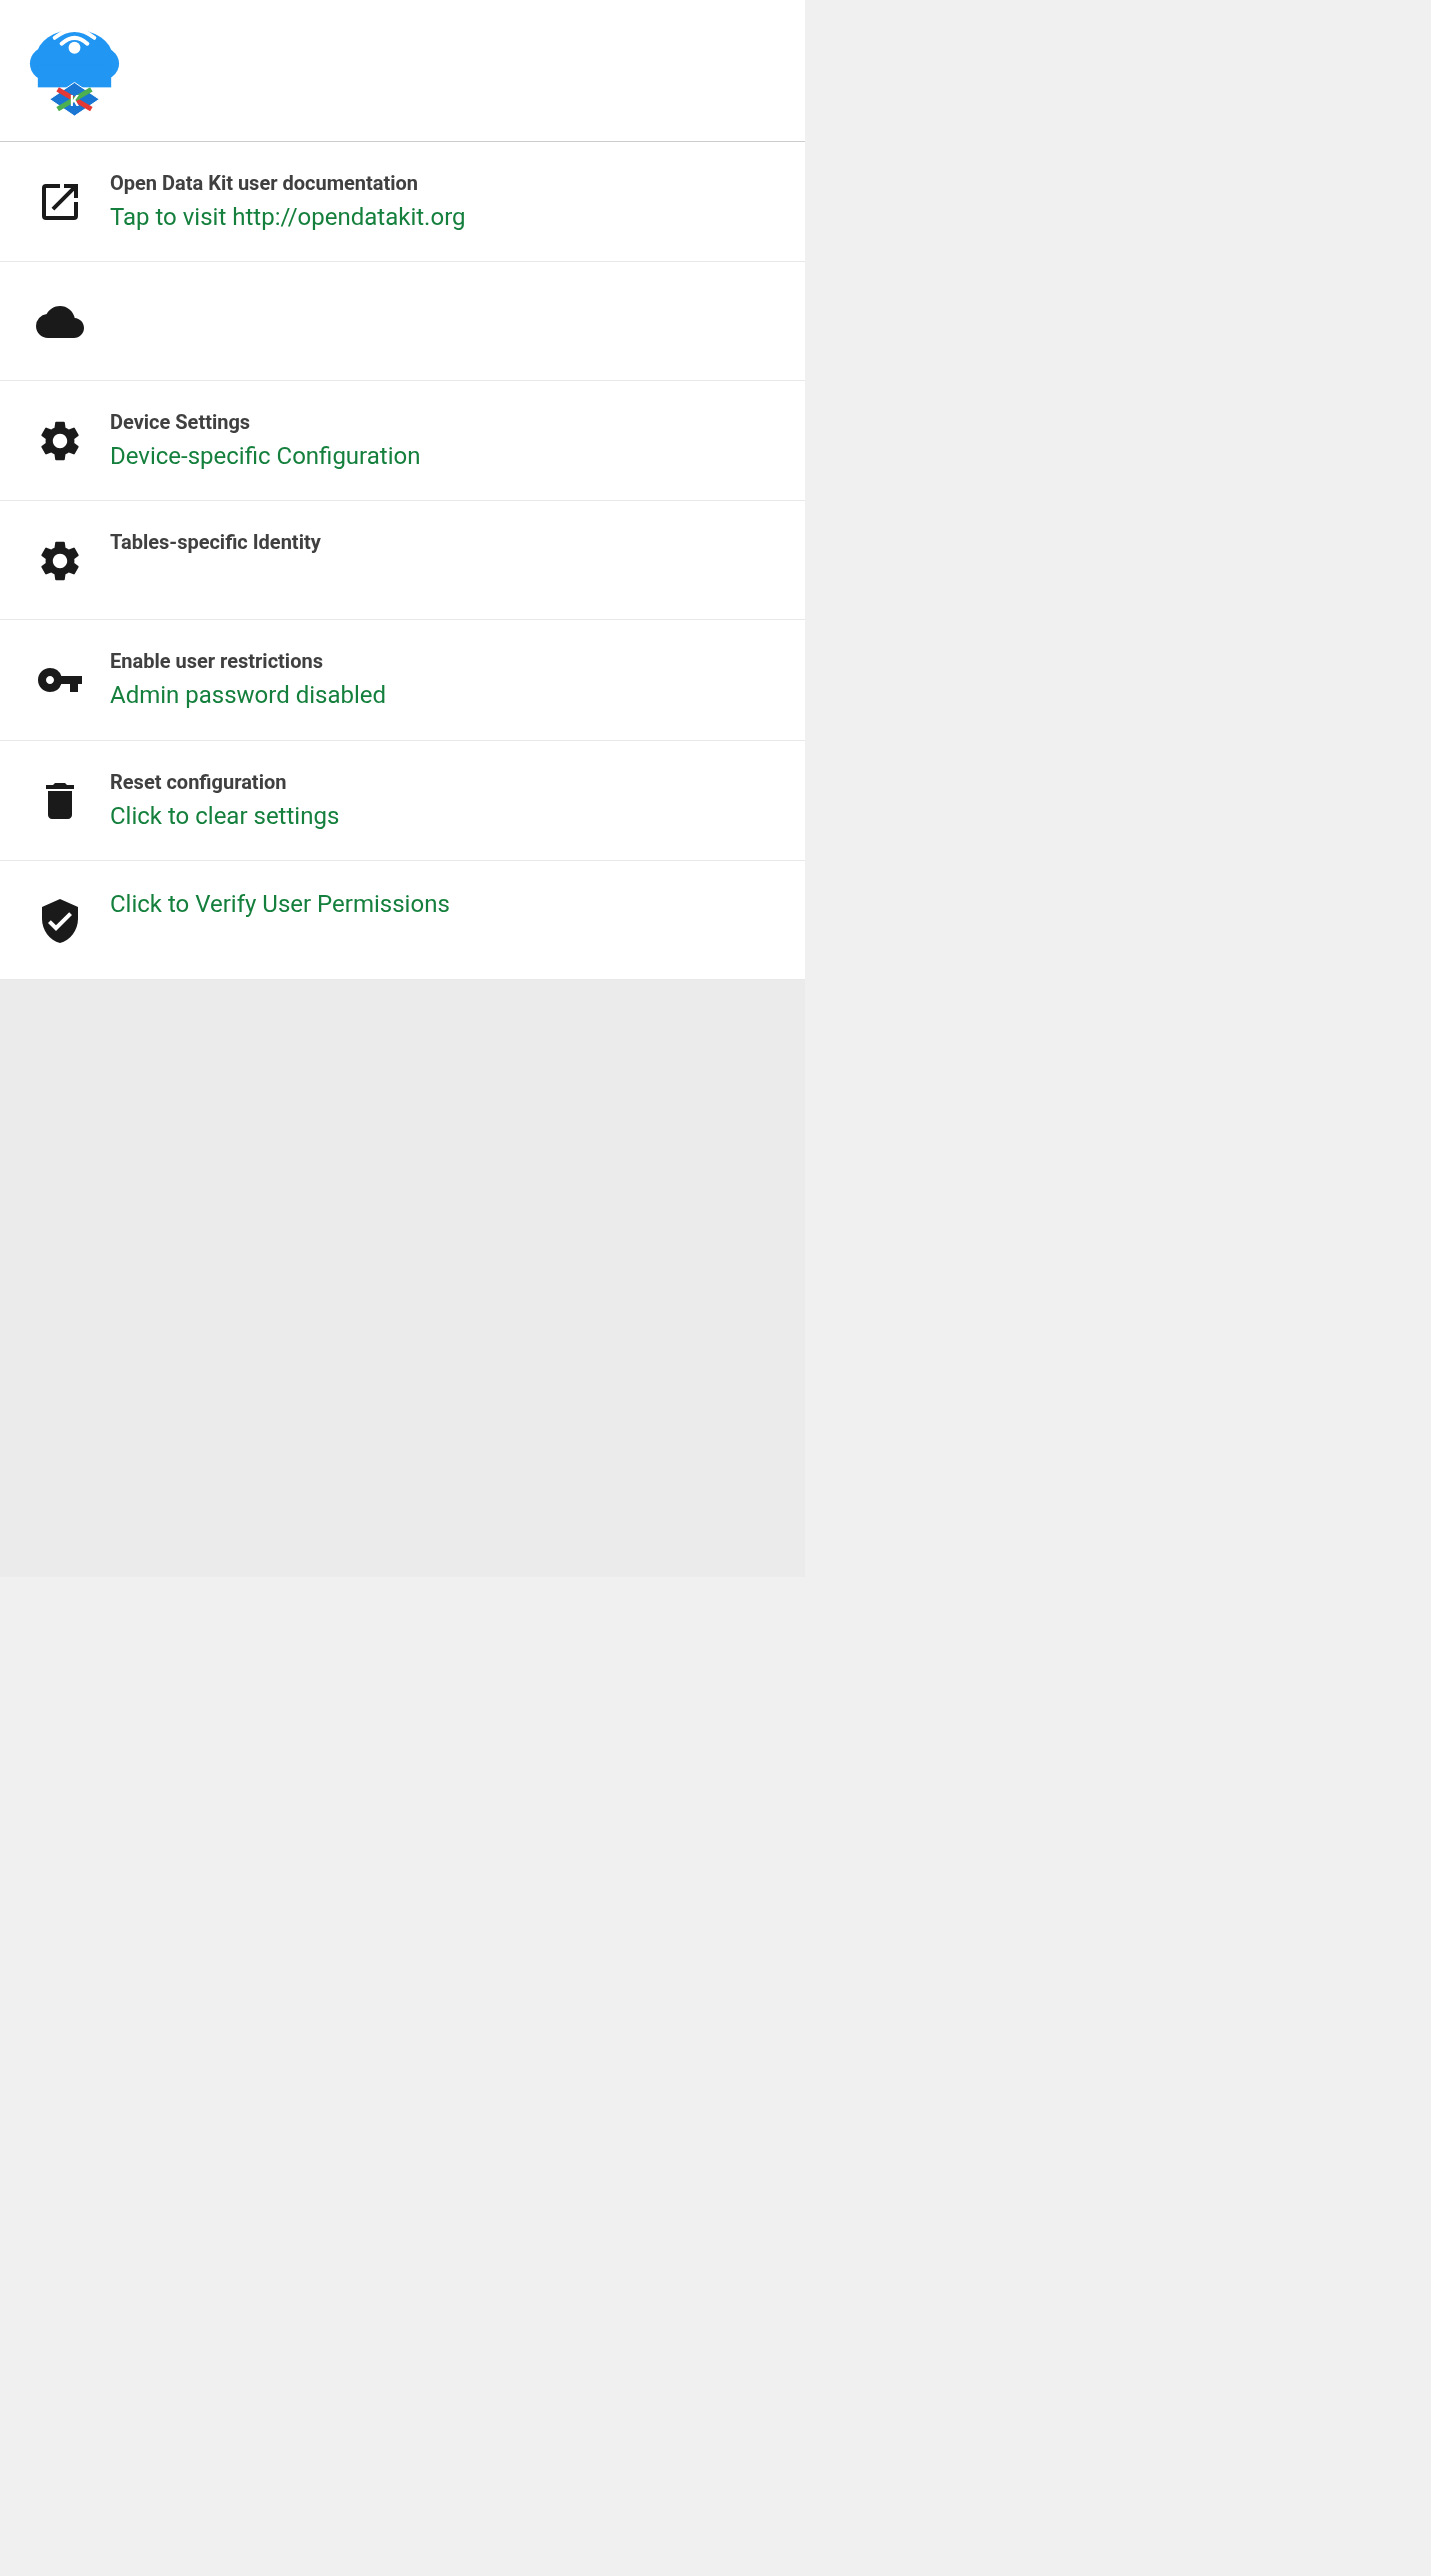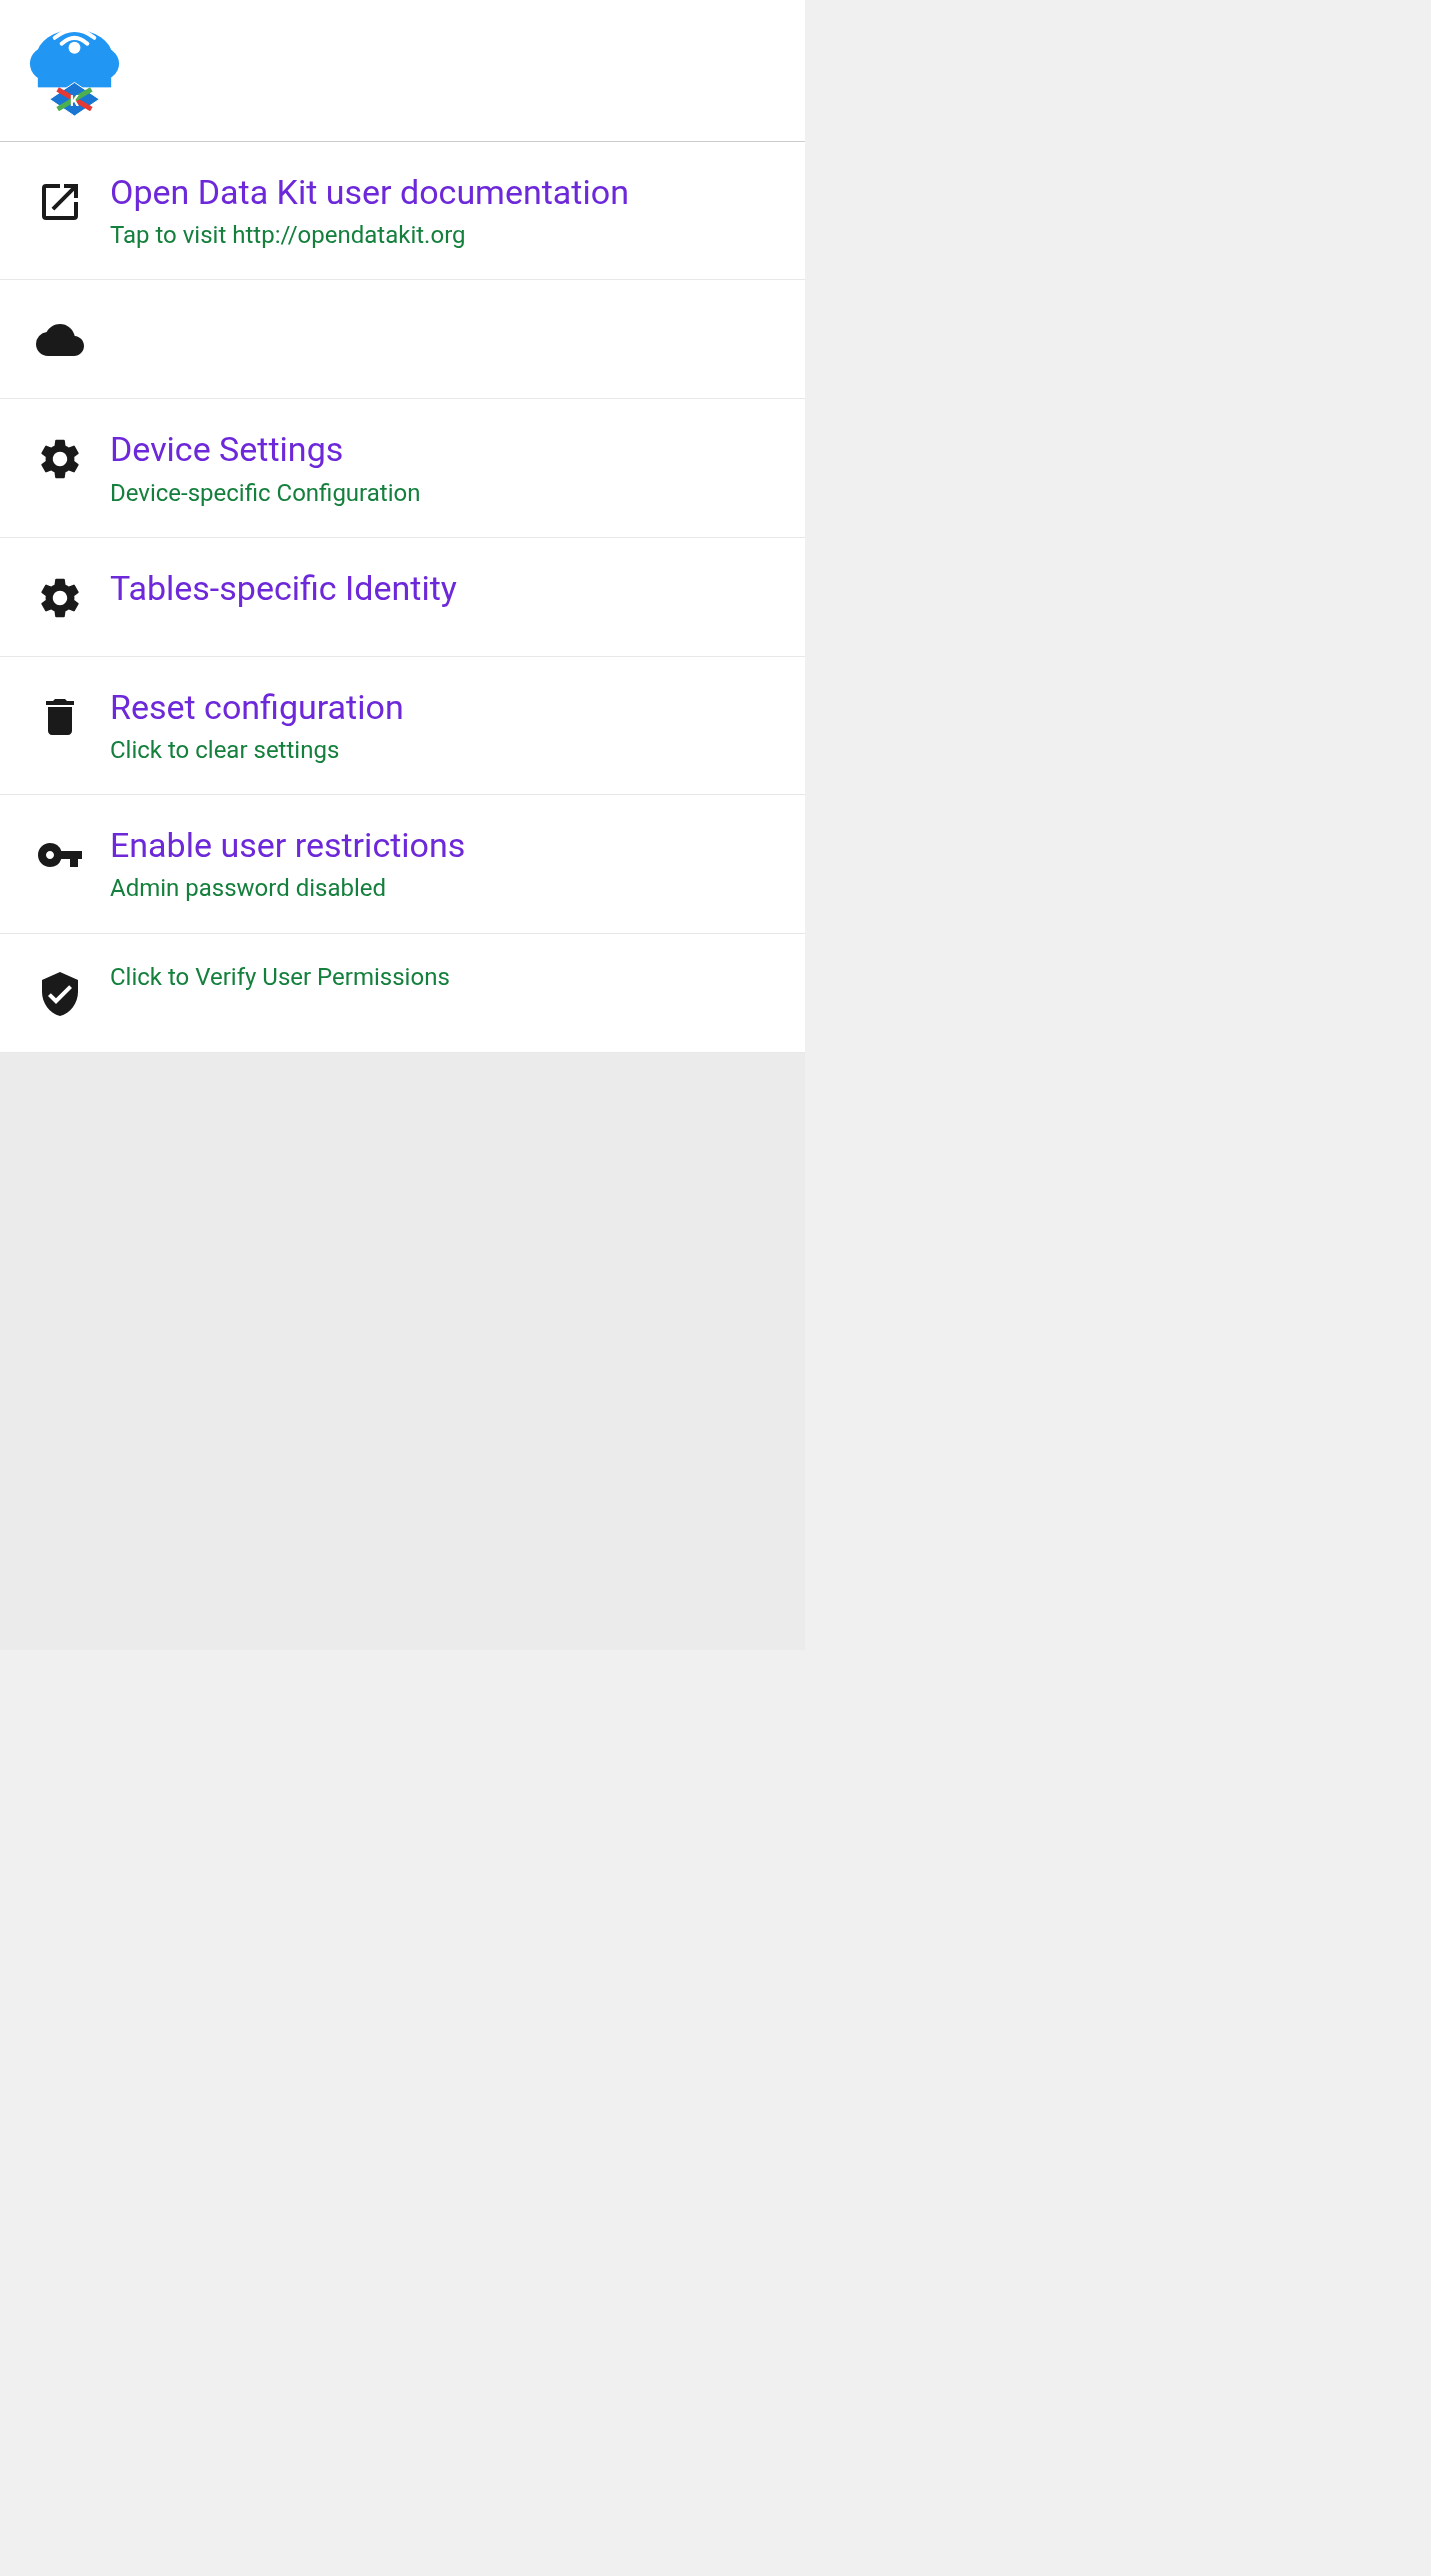--- a/index.html
+++ b/index.html
@@ -66,23 +66,23 @@
       width: 48px;
       height: 48px;
       fill: #1a1a1a;
     }
 
     .menu-item-text {
       flex: 1;
     }
 
     .menu-item-title {
-      font-size: 34px;
-      font-weight: 400;
-      color: #6d28d9;
+      font-size: 20px;
+      font-weight: 700;
+      color: #404040;
       line-height: 1.3;
       margin-bottom: 6px;
     }
 
     .menu-item-subtitle {
       font-size: 24px;
       color: #15803d;
       line-height: 1.3;
     }
 
@@ -156,44 +156,44 @@
       </svg>
     </div>
     <div class="menu-item-text">
       <div class="menu-item-title">Tables-specific Identity</div>
     </div>
   </li>
 
   <li class="menu-item">
     <div class="menu-item-icon">
       <svg viewBox="0 0 24 24" xmlns="http://www.w3.org/2000/svg">
+        <path d="M12.65 10A5.99 5.99 0 0 0 7 6c-3.31 0-6 2.69-6 6s2.69 6 6 6a5.99 5.99 0 0 0 5.65-4H17v4h4v-4h2v-4H12.65zM7 14c-1.1 0-2-.9-2-2s.9-2 2-2 2 .9 2 2-.9 2-2 2z"></path>
+      </svg>
+    </div>
+    <div class="menu-item-text">
+      <div class="menu-item-title">Enable user restrictions</div>
+      <div class="menu-item-subtitle">Admin password disabled</div>
+    </div>
+  </li>
+
+  <li class="menu-item">
+    <div class="menu-item-icon">
+      <svg viewBox="0 0 24 24" xmlns="http://www.w3.org/2000/svg">
         <path d="M6 19c0 1.1.9 2 2 2h8c1.1 0 2-.9 2-2V7H6v12zM19 4h-3.5l-1-1h-5l-1 1H5v2h14V4z"></path>
       </svg>
     </div>
     <div class="menu-item-text">
       <div class="menu-item-title">Reset configuration</div>
       <div class="menu-item-subtitle">Click to clear settings</div>
     </div>
   </li>
 
   <li class="menu-item">
     <div class="menu-item-icon">
       <svg viewBox="0 0 24 24" xmlns="http://www.w3.org/2000/svg">
-        <path d="M12.65 10A5.99 5.99 0 0 0 7 6c-3.31 0-6 2.69-6 6s2.69 6 6 6a5.99 5.99 0 0 0 5.65-4H17v4h4v-4h2v-4H12.65zM7 14c-1.1 0-2-.9-2-2s.9-2 2-2 2 .9 2 2-.9 2-2 2z"></path>
-      </svg>
-    </div>
-    <div class="menu-item-text">
-      <div class="menu-item-title">Enable user restrictions</div>
-      <div class="menu-item-subtitle">Admin password disabled</div>
-    </div>
-  </li>
-
-  <li class="menu-item">
-    <div class="menu-item-icon">
-      <svg viewBox="0 0 24 24" xmlns="http://www.w3.org/2000/svg">
         <path d="M12 1L3 5v6c0 5.55 3.84 10.74 9 12 5.16-1.26 9-6.45 9-12V5l-9-4zm-2 16l-4-4 1.41-1.41L10 14.17l6.59-6.59L18 9l-8 8z"></path>
       </svg>
     </div>
     <div class="menu-item-text">
       <div class="menu-item-subtitle">Click to Verify User Permissions</div>
     </div>
   </li>
 
 </ul>
 

